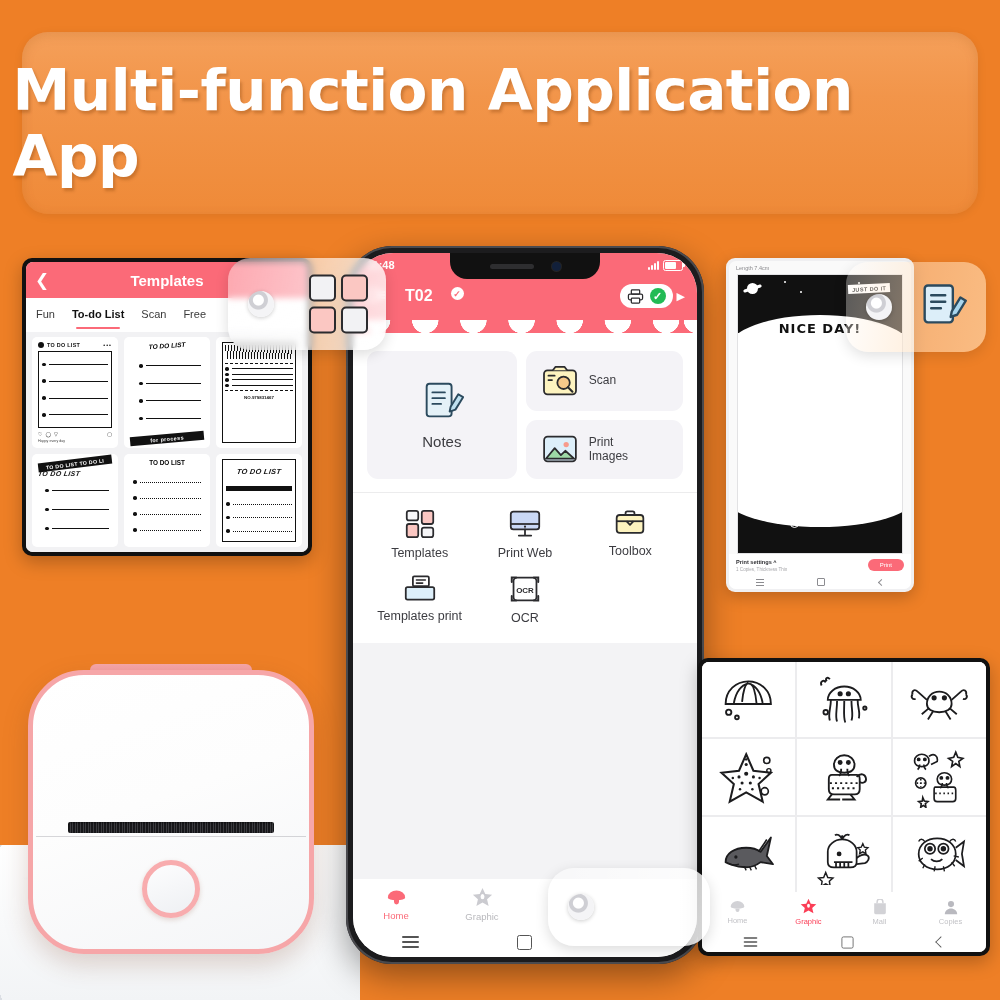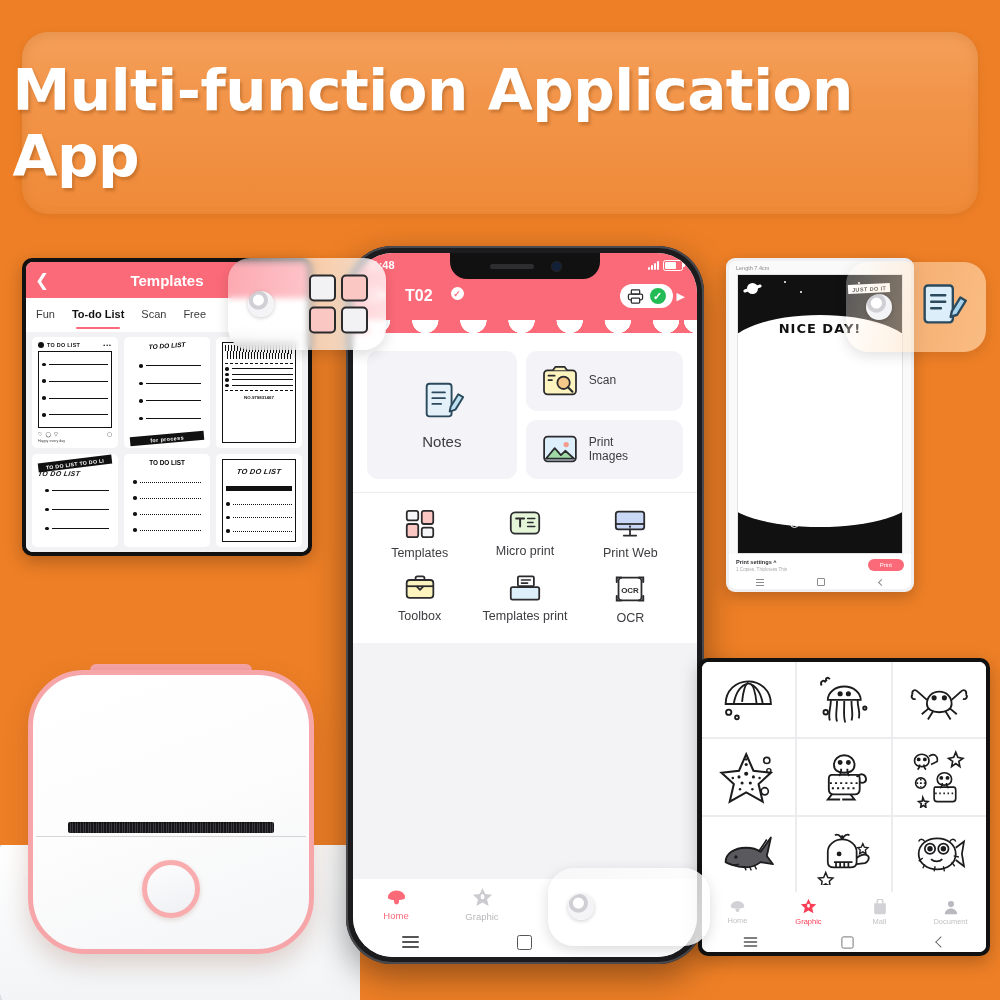--- a/index.html
+++ b/index.html
@@ -668,28 +668,20 @@
           <div class="fn">
             <svg width="30" height="30" viewBox="0 0 34 34">
               <rect x="2" y="2" width="13" height="11" rx="2.5" fill="#f6f6f8" stroke="#2b2b2e" stroke-width="2"></rect>
               <rect x="19" y="2" width="13" height="15" rx="2.5" fill="#fbc7c2" stroke="#2b2b2e" stroke-width="2"></rect>
               <rect x="2" y="17" width="13" height="15" rx="2.5" fill="#fbc7c2" stroke="#2b2b2e" stroke-width="2"></rect>
               <rect x="19" y="21" width="13" height="11" rx="2.5" fill="#f6f6f8" stroke="#2b2b2e" stroke-width="2"></rect>
             </svg>
             <span>Templates</span>
           </div>
           <div class="fn">
-            <svg width="32" height="28" viewBox="0 0 36 30">
-              <rect x="2" y="3" width="32" height="24" rx="5" fill="#e5f6d8" stroke="#2b2b2e" stroke-width="2"></rect>
-              <path d="M8 10h9M12.5 10v9" stroke="#2b2b2e" stroke-width="2.2" stroke-linecap="round"></path>
-              <path d="M21 10h8M21 14.5h6M21 19h8" stroke="#2b2b2e" stroke-width="1.8" stroke-linecap="round"></path>
-            </svg>
-            <span>Micro print</span>
-          </div>
-          <div class="fn">
             <svg width="32" height="30" viewBox="0 0 36 32">
               <rect x="2" y="2" width="32" height="20" rx="3" fill="#c9d8f5" stroke="#2b2b2e" stroke-width="2"></rect>
               <path d="M2 16h32" stroke="#2b2b2e" stroke-width="2"></path>
               <path d="M18 22v6M11 29h14" stroke="#2b2b2e" stroke-width="2" stroke-linecap="round"></path>
               <circle cx="18" cy="19" r="1.2" fill="#2b2b2e"></circle>
             </svg>
             <span>Print Web</span>
           </div>
           <div class="fn">
             <svg width="32" height="28" viewBox="0 0 36 30">
@@ -935,21 +927,21 @@
             <path d="M3 6h16v13a2 2 0 01-2 2H5a2 2 0 01-2-2z" fill="#d2d2d6"></path>
             <path d="M7 6V4a4 4 0 018 0v2" fill="none" stroke="#d2d2d6" stroke-width="2"></path>
           </svg>
           <span>Mall</span>
         </div>
         <div class="gfx-tab">
           <svg width="16" height="16" viewBox="0 0 22 22">
             <circle cx="11" cy="7" r="4.2" fill="#b9b9bf"></circle>
             <path d="M2.5 21c0-5 4-8 8.5-8s8.5 3 8.5 8z" fill="#b9b9bf"></path>
           </svg>
-          <span>Document</span>
+          <span>Copies</span>
         </div>
       </div>
 
       <div class="gfx-nav">
         <i class="nv-line" style="transform:scale(.8)"></i>
         <i class="nv-sq" style="transform:scale(.8)"></i>
         <i class="nv-bk" style="transform:rotate(45deg) scale(.8)"></i>
       </div>
     </div>
   </div>

